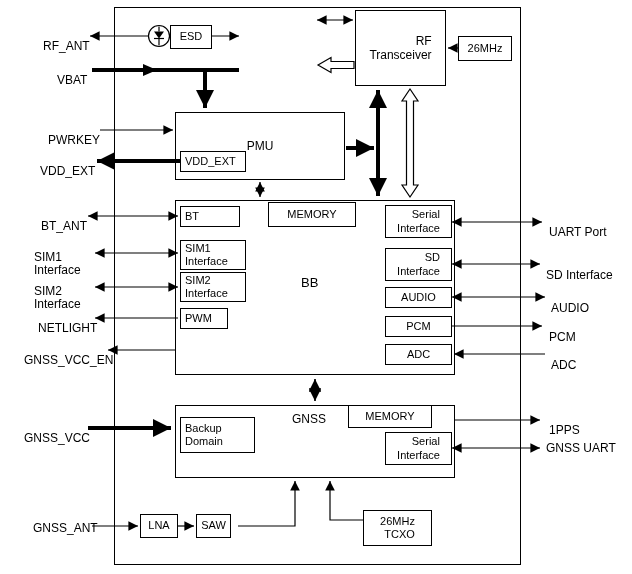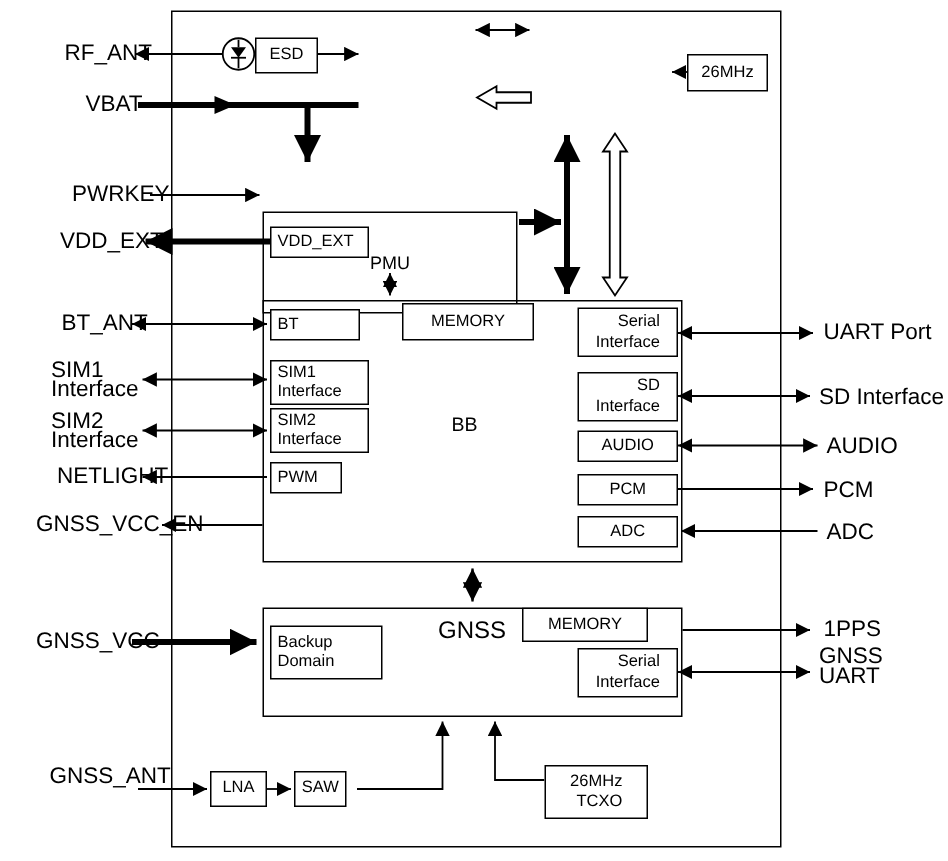--- a/index.html
+++ b/index.html
@@ -8,23 +8,23 @@
     font-family:"Liberation Sans", sans-serif; overflow:hidden;
   }
   .frame { position:absolute; border:1px solid #000; background:transparent; box-sizing:border-box; }
   .box {
     position:absolute; border:1px solid #000; background:#fff; box-sizing:border-box;
     display:flex; align-items:center; justify-content:center;
     font-size:11px; line-height:1.2; white-space:pre-line; text-align:right;
   }
   .box.big { font-size:12px; }
   .box.leftpad { justify-content:flex-start; padding-left:4px; text-align:left; }
-  .box.clear { background:transparent;margin-top:29px; }
+  .box.clear { background:transparent; }
   .lbl {
-    position:absolute; font-size:15px; line-height:13px; white-space:pre-line;
+    position:absolute; font-size:12px; line-height:13px; white-space:pre-line;margin-top:11px;
   }
   .abs { position:absolute; }
   svg.wires { position:absolute; left:0; top:0; }
   .w  { stroke:#000; stroke-width:1.2; fill:none; }
   .w2 { stroke:#000; stroke-width:1.6; fill:none; }
   .wt { stroke:#000; stroke-width:4;   fill:none; }
   .hollow { fill:#fff; stroke:#000; stroke-width:1.2; }
   .solid { fill:#000; stroke:none; }
 </style>
 </head>
@@ -93,20 +93,22 @@
 
     <line class="w" x1="92" y1="526" x2="138" y2="526" marker-end="url(#m)"></line>
     <line class="w" x1="178" y1="526" x2="194" y2="526" marker-end="url(#m)"></line>
     <path class="w" d="M238,526 H295 V481" marker-end="url(#m)"></path>
     <path class="w" d="M363,520 H330 V481" marker-end="url(#m)"></path>
   </svg>
 
   <div class="frame" style="left:114px;top:7px;width:407px;height:558px"></div>
 
   <div class="box" style="left:170px;top:25px;width:42px;height:24px">ESD</div>
+  <div class="box big" style="left:355px;top:10px;width:91px;height:76px">RF
+Transceiver</div>
   <div class="box" style="left:458px;top:36px;width:54px;height:25px">26MHz</div>
 
   <div class="box big clear" style="left:175px;top:112px;width:170px;height:68px">PMU</div>
   <div class="box leftpad" style="left:180px;top:151px;width:66px;height:21px">VDD_EXT</div>
 
   <div class="frame" style="left:175px;top:200px;width:280px;height:175px">
     <span class="abs" style="left:125px;top:74px;font-size:13px">BB</span>
   </div>
   <div class="box leftpad" style="left:180px;top:206px;width:60px;height:21px">BT</div>
   <div class="box" style="left:268px;top:202px;width:88px;height:25px">MEMORY</div>
@@ -117,21 +119,21 @@
   <div class="box" style="left:385px;top:287px;width:67px;height:21px">AUDIO</div>
   <div class="box" style="left:385px;top:316px;width:67px;height:21px">PCM</div>
   <div class="box" style="left:385px;top:344px;width:67px;height:21px">ADC</div>
   <div class="box leftpad" style="left:180px;top:240px;width:66px;height:30px">SIM1
 Interface</div>
   <div class="box leftpad" style="left:180px;top:272px;width:66px;height:30px">SIM2
 Interface</div>
   <div class="box leftpad" style="left:180px;top:308px;width:48px;height:21px">PWM</div>
 
   <div class="frame" style="left:175px;top:405px;width:280px;height:73px">
-    <span class="abs" style="left:116px;top:6px;font-size:16px">GNSS</span>
+    <span class="abs" style="left:116px;top:6px;font-size:12px">GNSS</span>
   </div>
   <div class="box" style="left:348px;top:405px;width:84px;height:23px">MEMORY</div>
   <div class="box leftpad" style="left:180px;top:417px;width:75px;height:36px">Backup
 Domain</div>
   <div class="box" style="left:385px;top:432px;width:67px;height:33px">Serial
 Interface</div>
 
   <div class="box" style="left:140px;top:514px;width:38px;height:24px">LNA</div>
   <div class="box" style="left:196px;top:514px;width:35px;height:24px">SAW</div>
   <div class="box" style="left:363px;top:510px;width:69px;height:36px">26MHz

